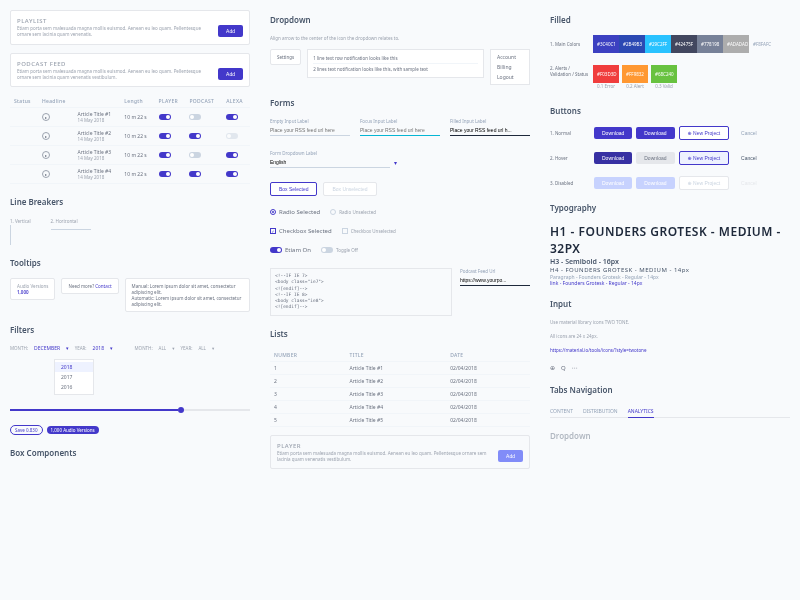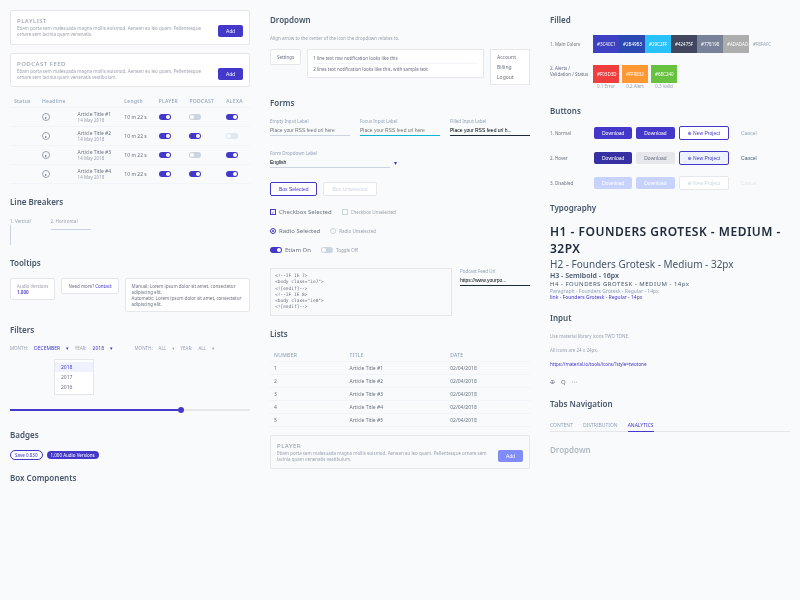--- a/index.html
+++ b/index.html
@@ -189,21 +189,20 @@
   </div>
   <div style="position:relative;margin-left:44px">
     <div class="dd-menu">
       <div class="sel">2018</div>
       <div>2017</div>
       <div>2016</div>
     </div>
   </div>
   <div class="slider"></div>
 
-  <h2>Badges</h2>
   <div class="row" style="gap:4px">
     <span class="badge badge-out">Save 0.830</span>
     <span class="badge badge-fill">1,000 Audio Versions</span>
   </div>
 
   <h2>Box Components</h2>
 </div>
 
 <div class="col">
   <h2>Dropdown</h2>
@@ -233,36 +232,36 @@
           <input class="underline-input" style="width: 120px;" value="English">
           <span style="color:#4338ca">▾</span>
         </div>
       </div>
   <div class="row" style="gap:6px;margin-bottom:4px">
     <button class="btn-ghost">Box Selected</button>
     <button class="btn-grey" style="background:#fff;border:1px solid #e5e7eb;color:#cbd5e1">Box Unselected</button>
   </div>
   <div class="row" style="gap:10px;margin-bottom:3px">
     <span class="row" style="gap:3px">
+          <span class="radio checked"></span>
+          <span>Radio Selected</span>
+        </span>
+    <span class="row" style="gap:3px">
+          <span class="radio grey"></span>
+          <span class="micro">Radio Unselected</span>
+        </span>
+  </div>
+  <div class="row" style="gap:10px;margin-bottom:3px">
+    <span class="row" style="gap:3px">
           <span class="checkbox">✓</span>
           <span>Checkbox Selected</span>
         </span>
     <span class="row" style="gap:3px">
           <span class="checkbox grey"></span>
           <span class="micro">Checkbox Unselected</span>
-        </span>
-  </div>
-  <div class="row" style="gap:10px;margin-bottom:3px">
-    <span class="row" style="gap:3px">
-          <span class="radio checked"></span>
-          <span>Radio Selected</span>
-        </span>
-    <span class="row" style="gap:3px">
-          <span class="radio grey"></span>
-          <span class="micro">Radio Unselected</span>
         </span>
   </div>
   <div class="row" style="gap:10px;margin-bottom:6px">
     <span class="row" style="gap:3px">
           <span class="toggle on"></span>
           <span>Etiam On</span>
         </span>
     <span class="row" style="gap:3px">
           <span class="toggle off"></span>
           <span class="micro">Toggle Off</span>
@@ -379,21 +378,20 @@
         <span class="sw-label">3. Disabled</span>
     <button class="btn-disabled"><span>Download</span></button>
     <button class="btn-disabled"><span>Download</span></button>
     <button class="btn-ghost" style="border-color:#e5e7eb;color:#cbd5e1">⊕ <span>New Project</span></button>
     <button class="btn-grey" style="background:transparent;color:#e5e7eb">Cancel</button>
   </div>
 
   <h2>Typography</h2>
   <div class="typo">
     <h1>H1 - FOUNDERS GROTESK - MEDIUM - 32PX</h1>
-    <div class="h2">H2 - Founders Grotesk - Medium - 32px</div>
     <div class="h3">H3 - Semibold - 16px</div>
     <div class="h4">H4 - FOUNDERS GROTESK - MEDIUM - 14px</div>
     <div class="p">Paragraph - Founders Grotesk - Regular - 14px</div>
     <div class="link">link - Founders Grotesk - Regular - 14px</div>
   </div>
 
   <h2>Input</h2>
   <p class="micro">Use material library icons TWO TONE.</p>
   <p class="micro">All icons are 24 x 24px.</p>
   <p class="micro" style="color:#4338ca">https://material.io/tools/icons/?style=twotone</p>

